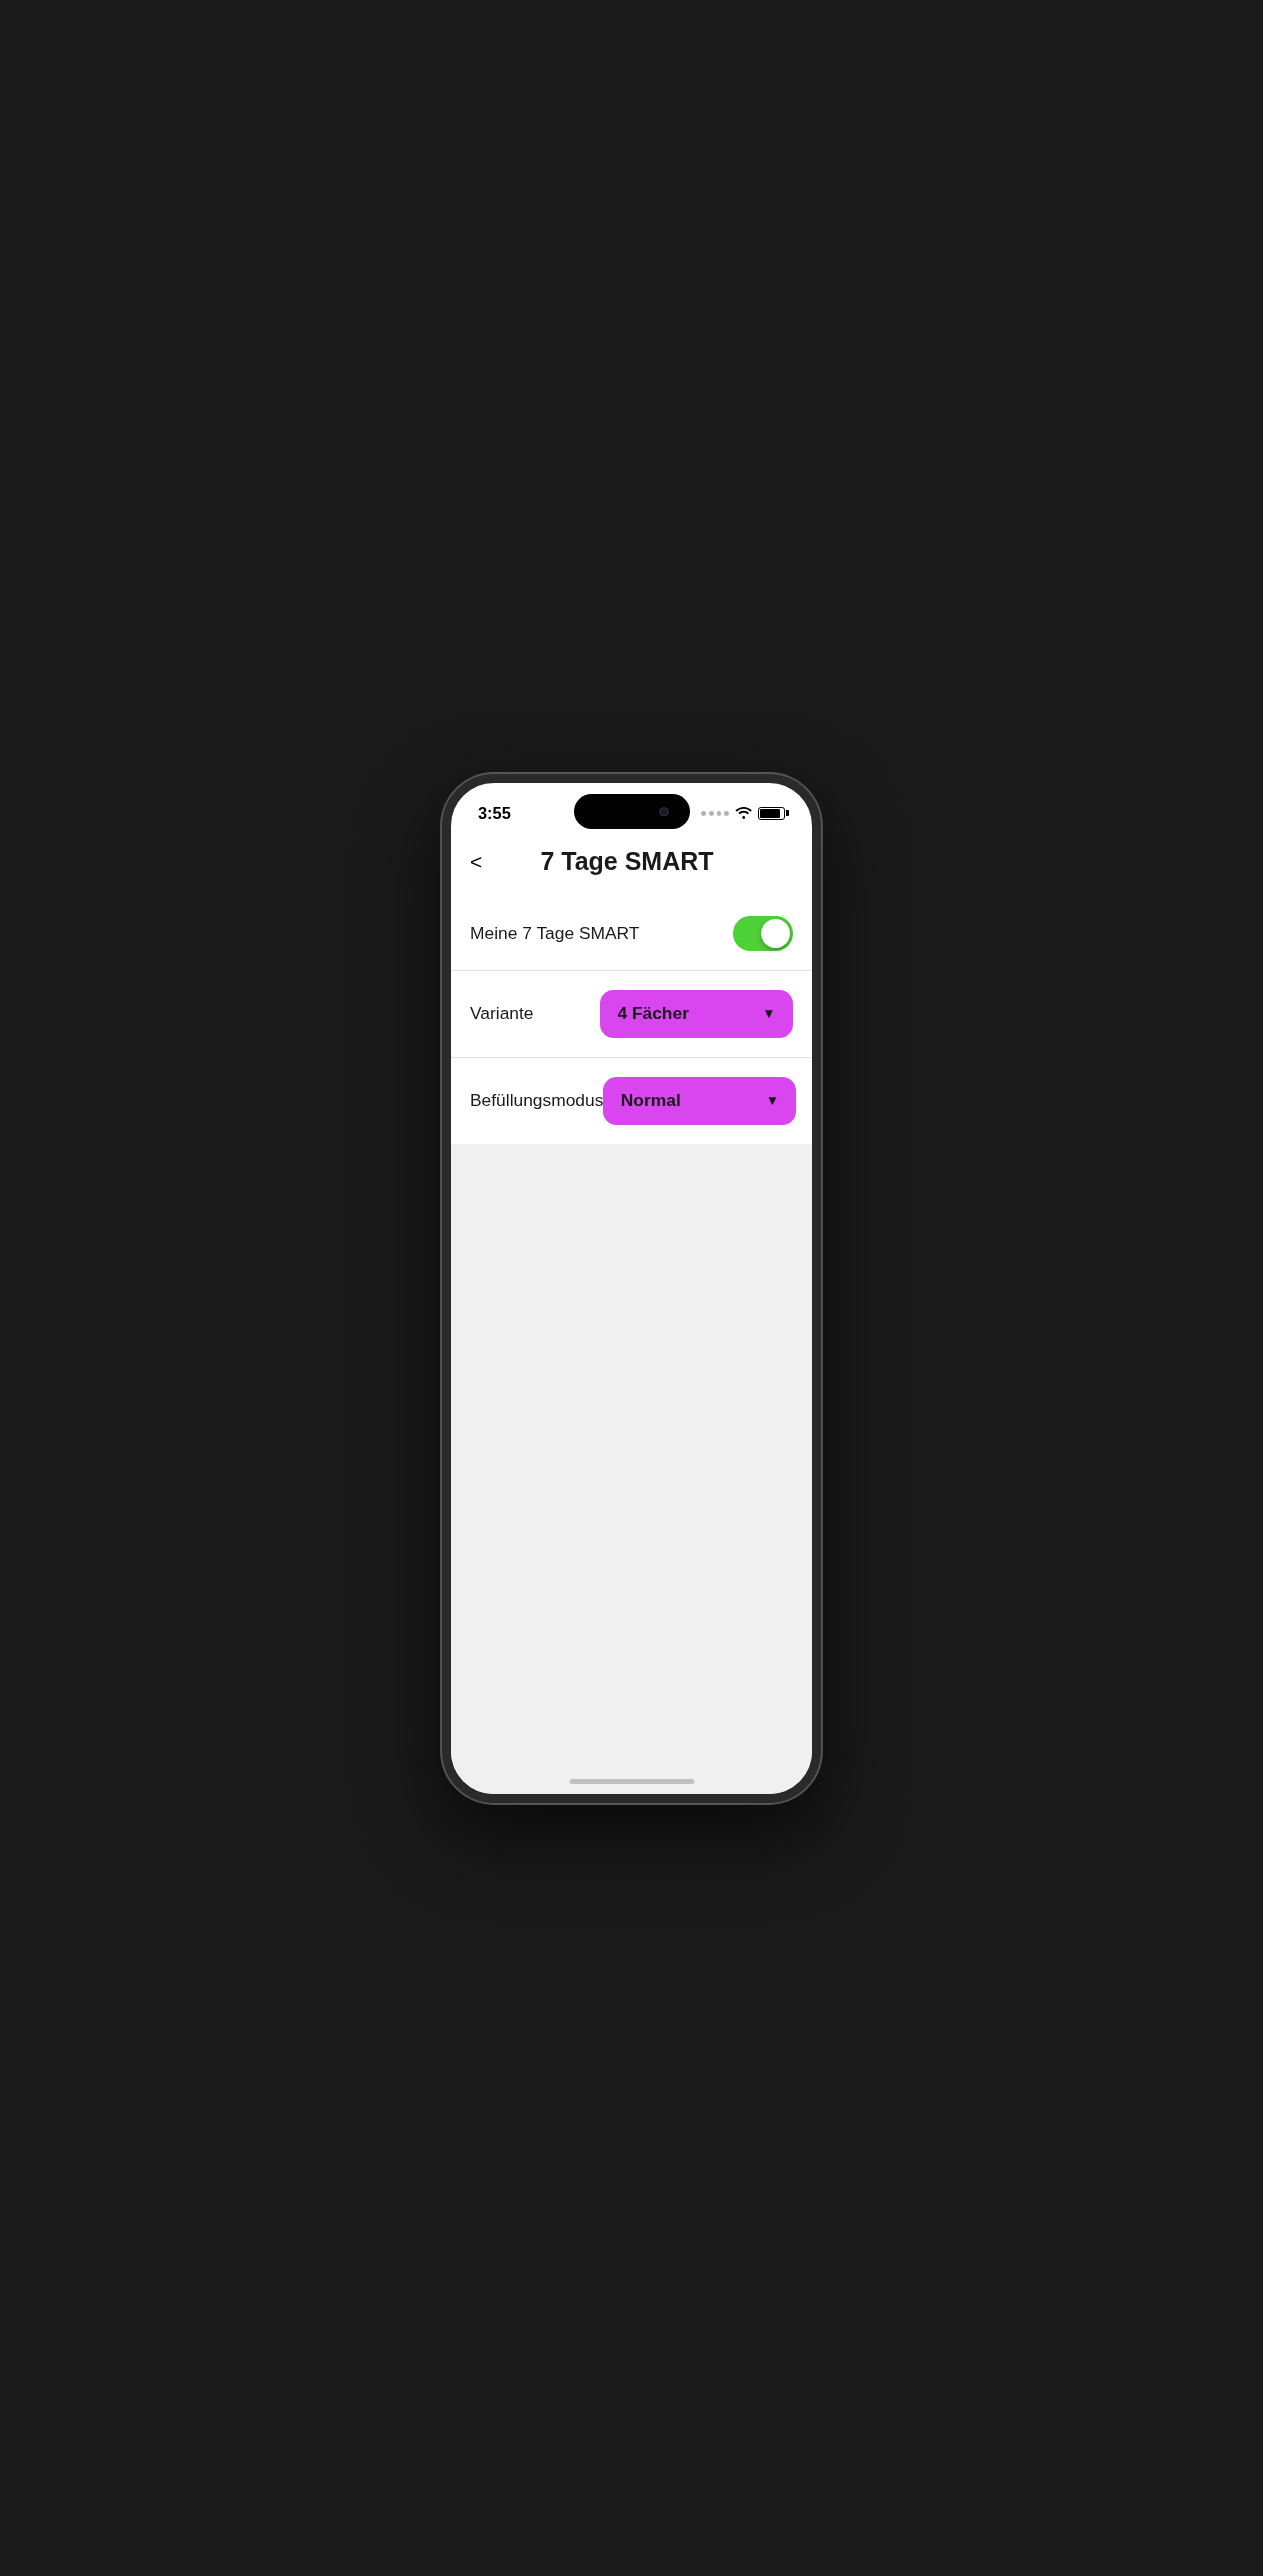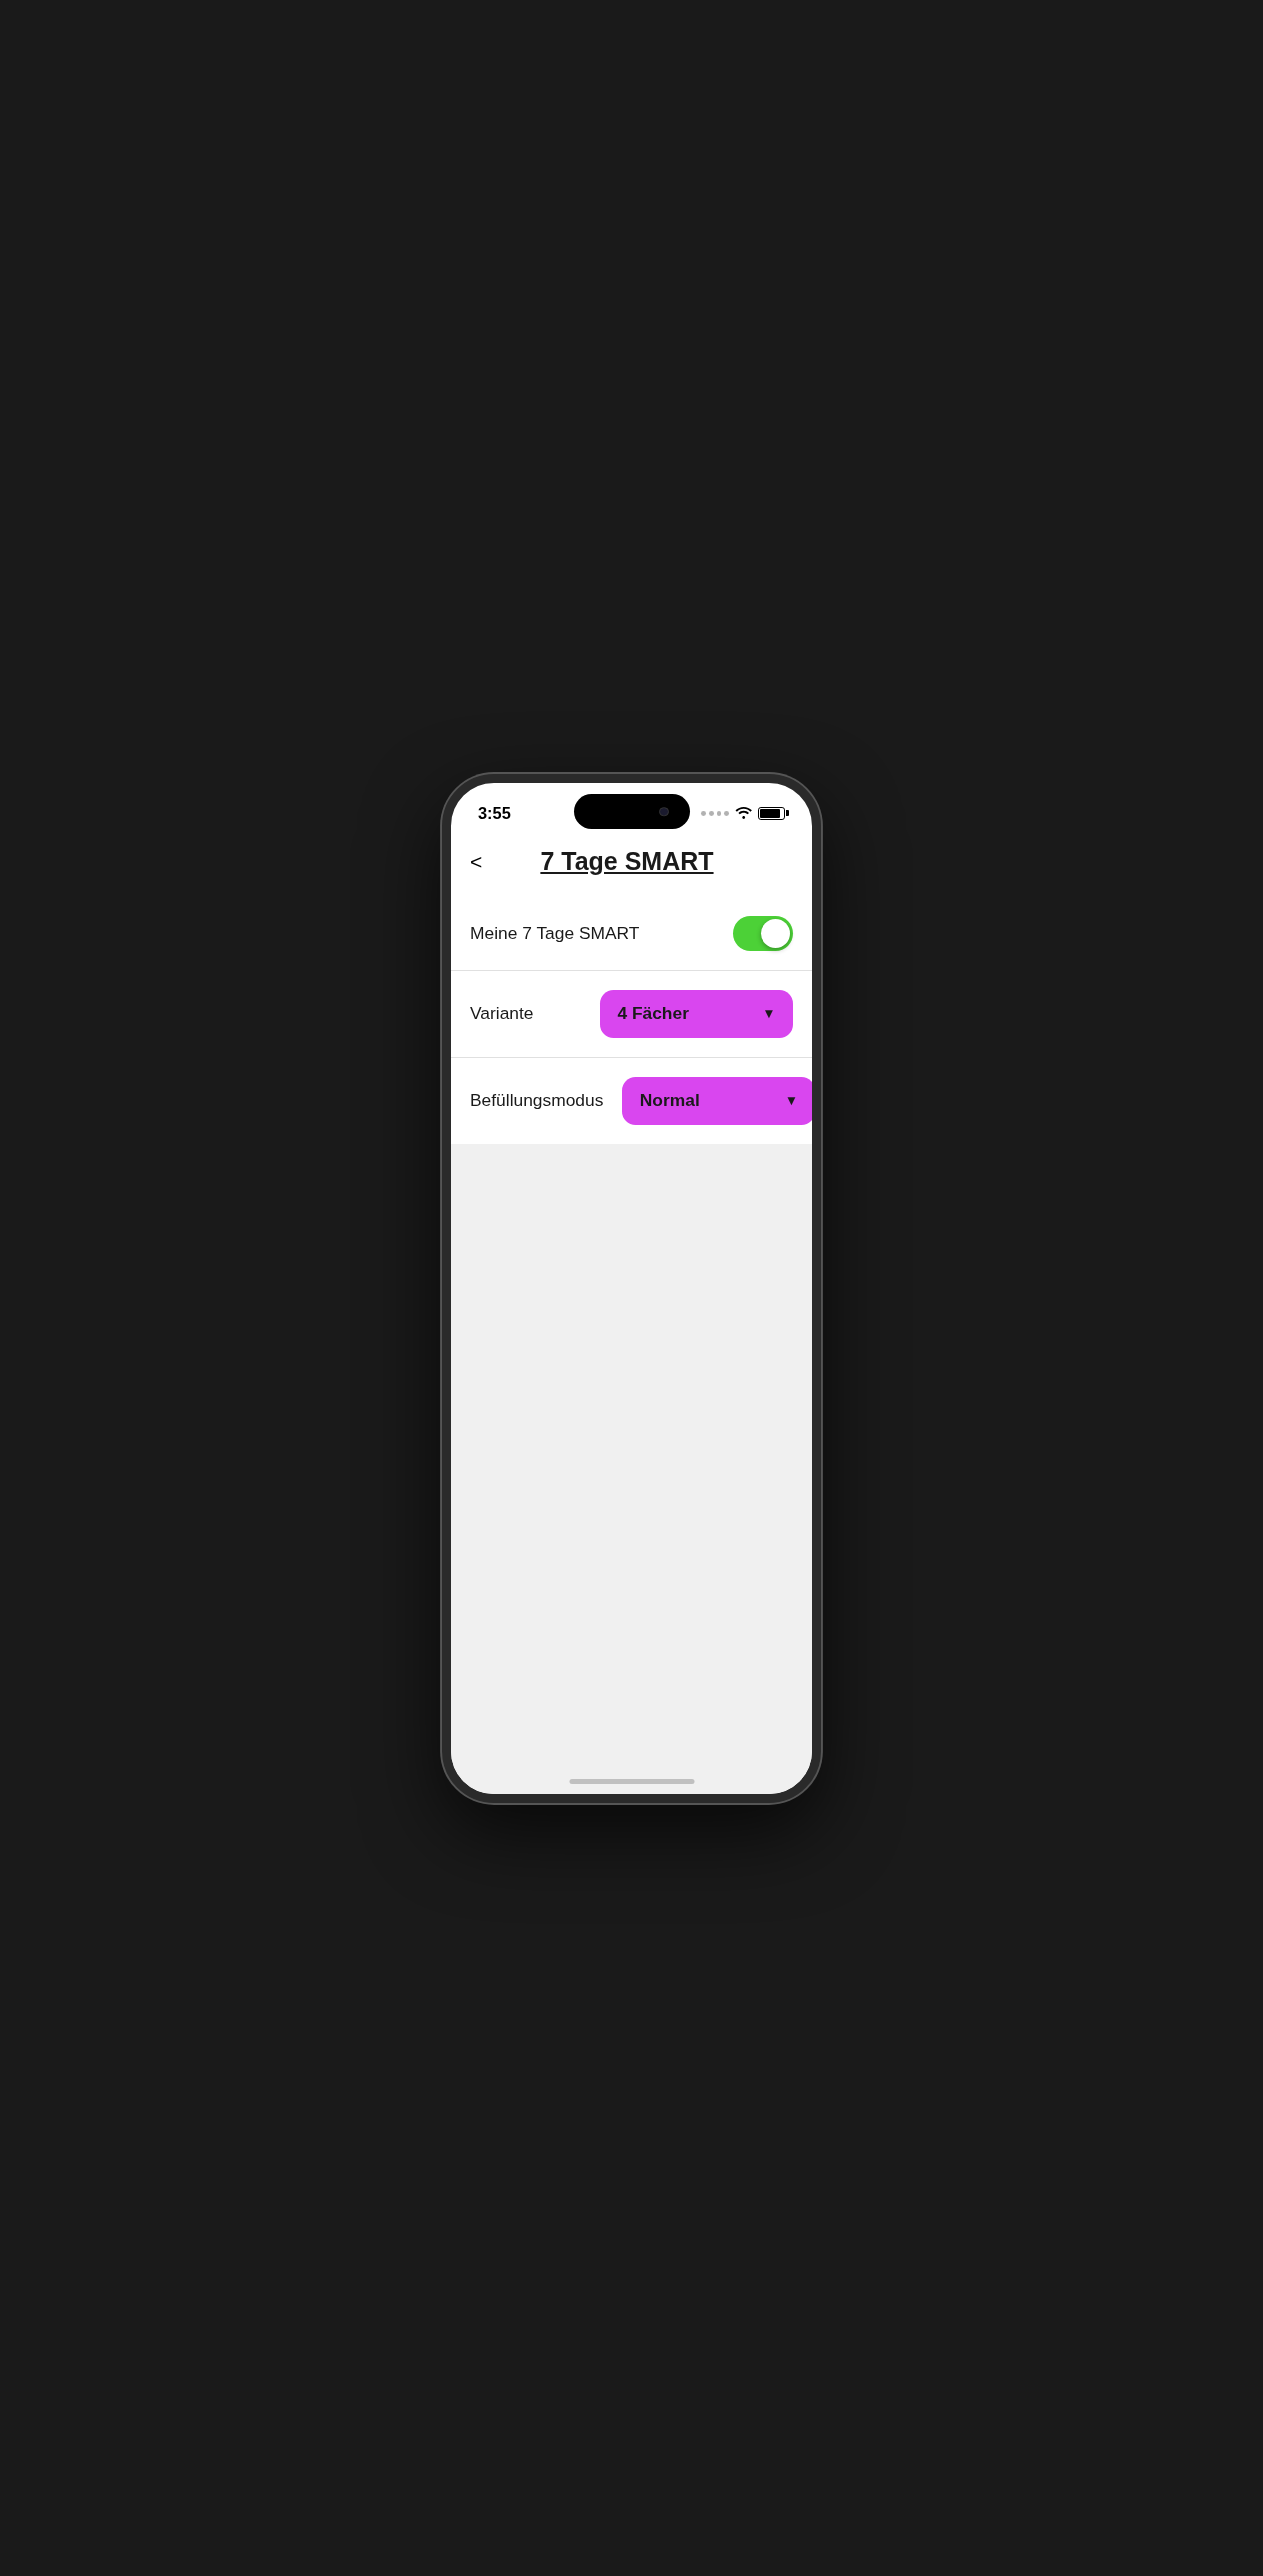--- a/index.html
+++ b/index.html
@@ -172,40 +172,38 @@
       padding: 3.9px 7.7px 3.9px 0;
     }
 
     .header-title {
       flex: 1;
       text-align: center;
       font-size: 25px;
       font-weight: 800;
       color: #1a1a1a;
       margin-right: 29px;
-      text-decoration: underline;
     }
 
     
     .settings-section {
       background: #ffffff;
       padding: 0 19px;
     }
 
     .setting-row {
       display: flex;
       align-items: center;
       justify-content: space-between;
       padding: 19px 0;
       border-bottom: 1px solid #e8e8e8;
     }
 
     .setting-row:last-child {
       border-bottom: none;
-      gap: 19px;
     }
 
     .setting-label {
       font-size: 17.4px;
       color: #1a1a1a;
       font-weight: 400;
     }
 
     
     .toggle-switch {

